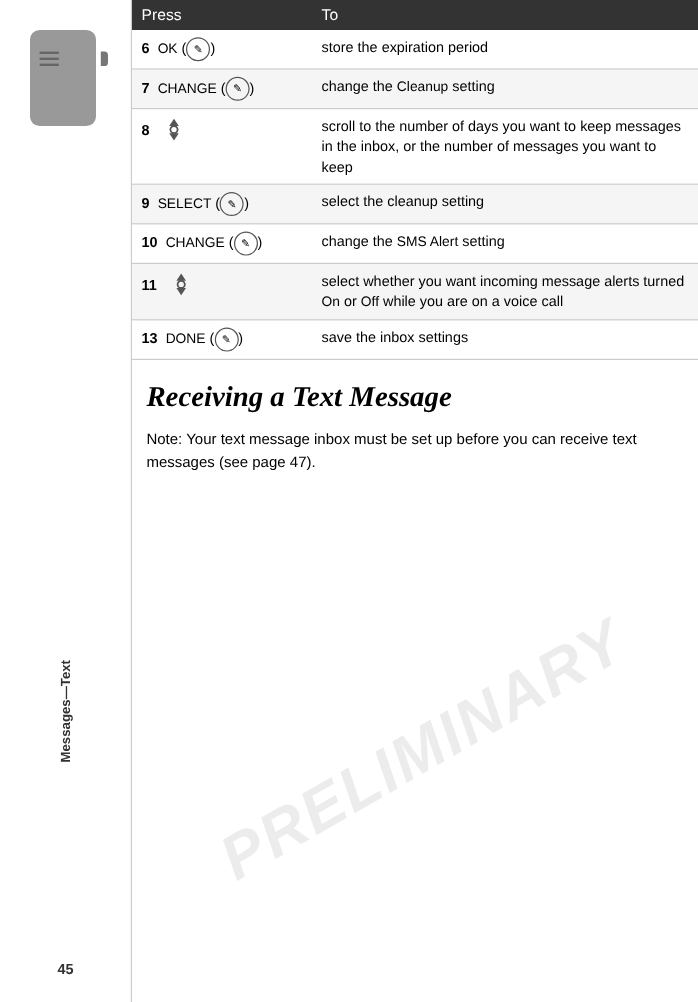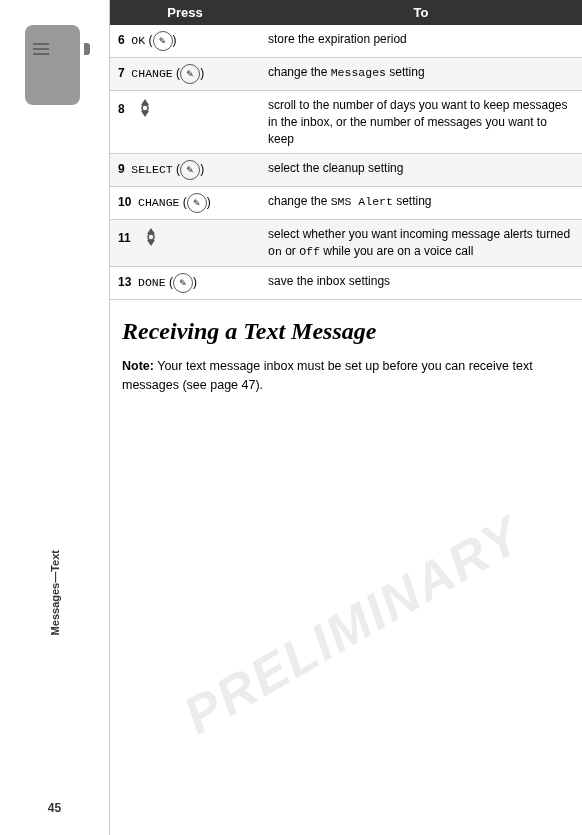--- a/index.html
+++ b/index.html
@@ -77,22 +77,22 @@
       font-size: 12.5px;
     }
 
     thead tr {
       background: #333;
       color: #fff;
     }
 
     thead th {
       padding: 5px 8px;
-      text-align: center;
-      font-weight: bold;
+      text-align: left;
+      font-weight: normal;
       font-size: 13px;
     }
 
     tbody tr {
       border-bottom: 1px solid #ccc;
       vertical-align: top;
     }
 
     tbody tr:nth-child(even) {
       background: #f5f5f5;
@@ -113,21 +113,21 @@
       font-size: 12px;
       line-height: 1.4;
     }
 
     .row-num {
       font-weight: bold;
       font-size: 12px;
     }
 
     .mono {
-      font-family: Liberation Mono, monospace;
+      font-family: Liberation Sans, sans-serif;
       font-size: 11.5px;
       text-align: right;
     }
 
     
     .section-heading {
       padding: 18px 12px 8px 12px;
       font-size: 24px;
       font-weight: bold;
       font-style: italic;
@@ -136,21 +136,21 @@
     }
 
     .note-text {
       padding: 4px 12px 12px 12px;
       font-size: 12.5px;
       line-height: 1.5;
       color: #000;
     }
 
     .note-text strong {
-      font-weight: bold;
+      font-weight: normal;
     }
 
     
     .watermark {
       position: absolute;
       bottom: 180px;
       right: 40px;
       font-size: 52px;
       font-weight: bold;
       color: rgba(180,180,180,0.25);
@@ -220,21 +220,21 @@
             &nbsp;<span class="mono">OK</span> (<span class="nav-circle" style="font-size:9px;">✎</span>)
           </td>
           <td class="col-to">store the expiration period</td>
         </tr>
 
         <tr>
           <td class="col-press">
             <span class="row-num">7</span>
             &nbsp;<span class="mono">CHANGE</span> (<span class="nav-circle" style="font-size:9px;">✎</span>)
           </td>
-          <td class="col-to">change the <span class="mono">Messages</span> setting</td>
+          <td class="col-to">change the <span class="mono">Cleanup</span> setting</td>
         </tr>
 
         <tr>
           <td class="col-press">
             <span class="row-num">8</span>
             &nbsp;
             
             <span style="display:inline-block; vertical-align:middle;">
               <svg width="20" height="22" viewBox="0 0 20 22">
                 <polygon points="10,2 14,8 6,8" fill="#555"></polygon>

